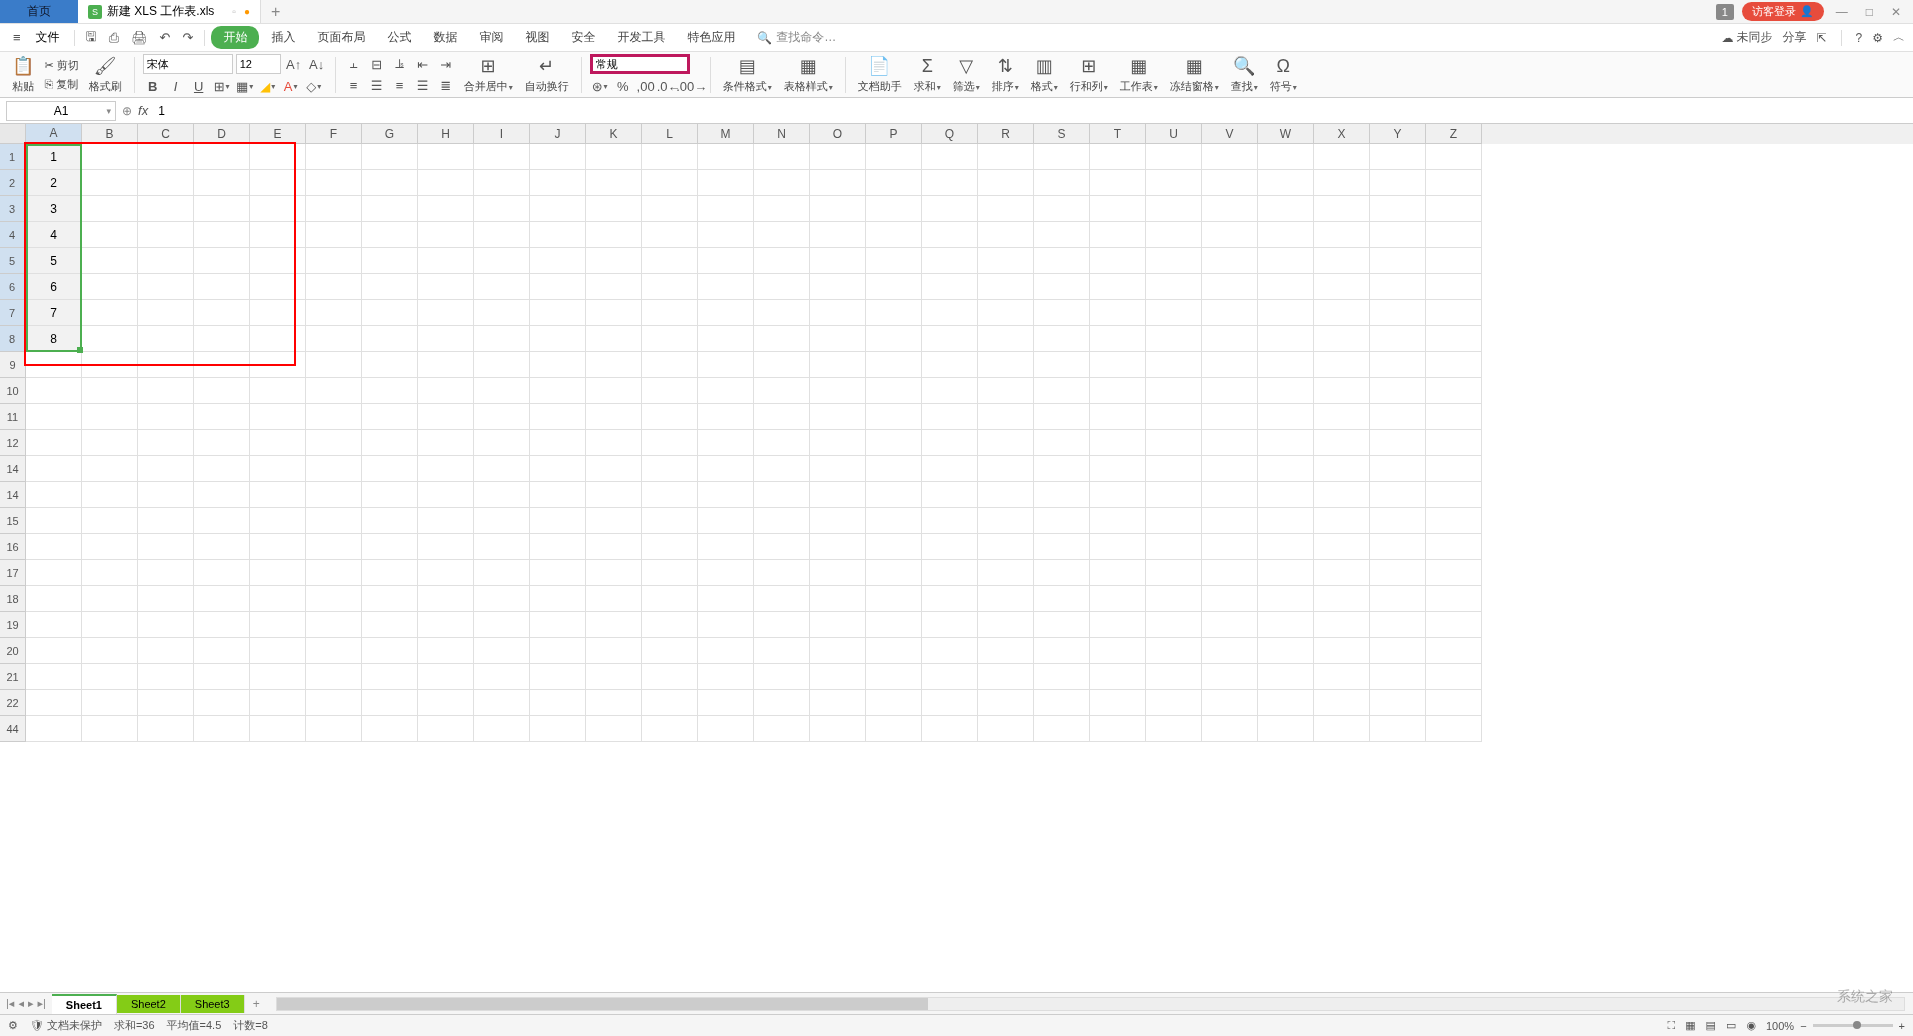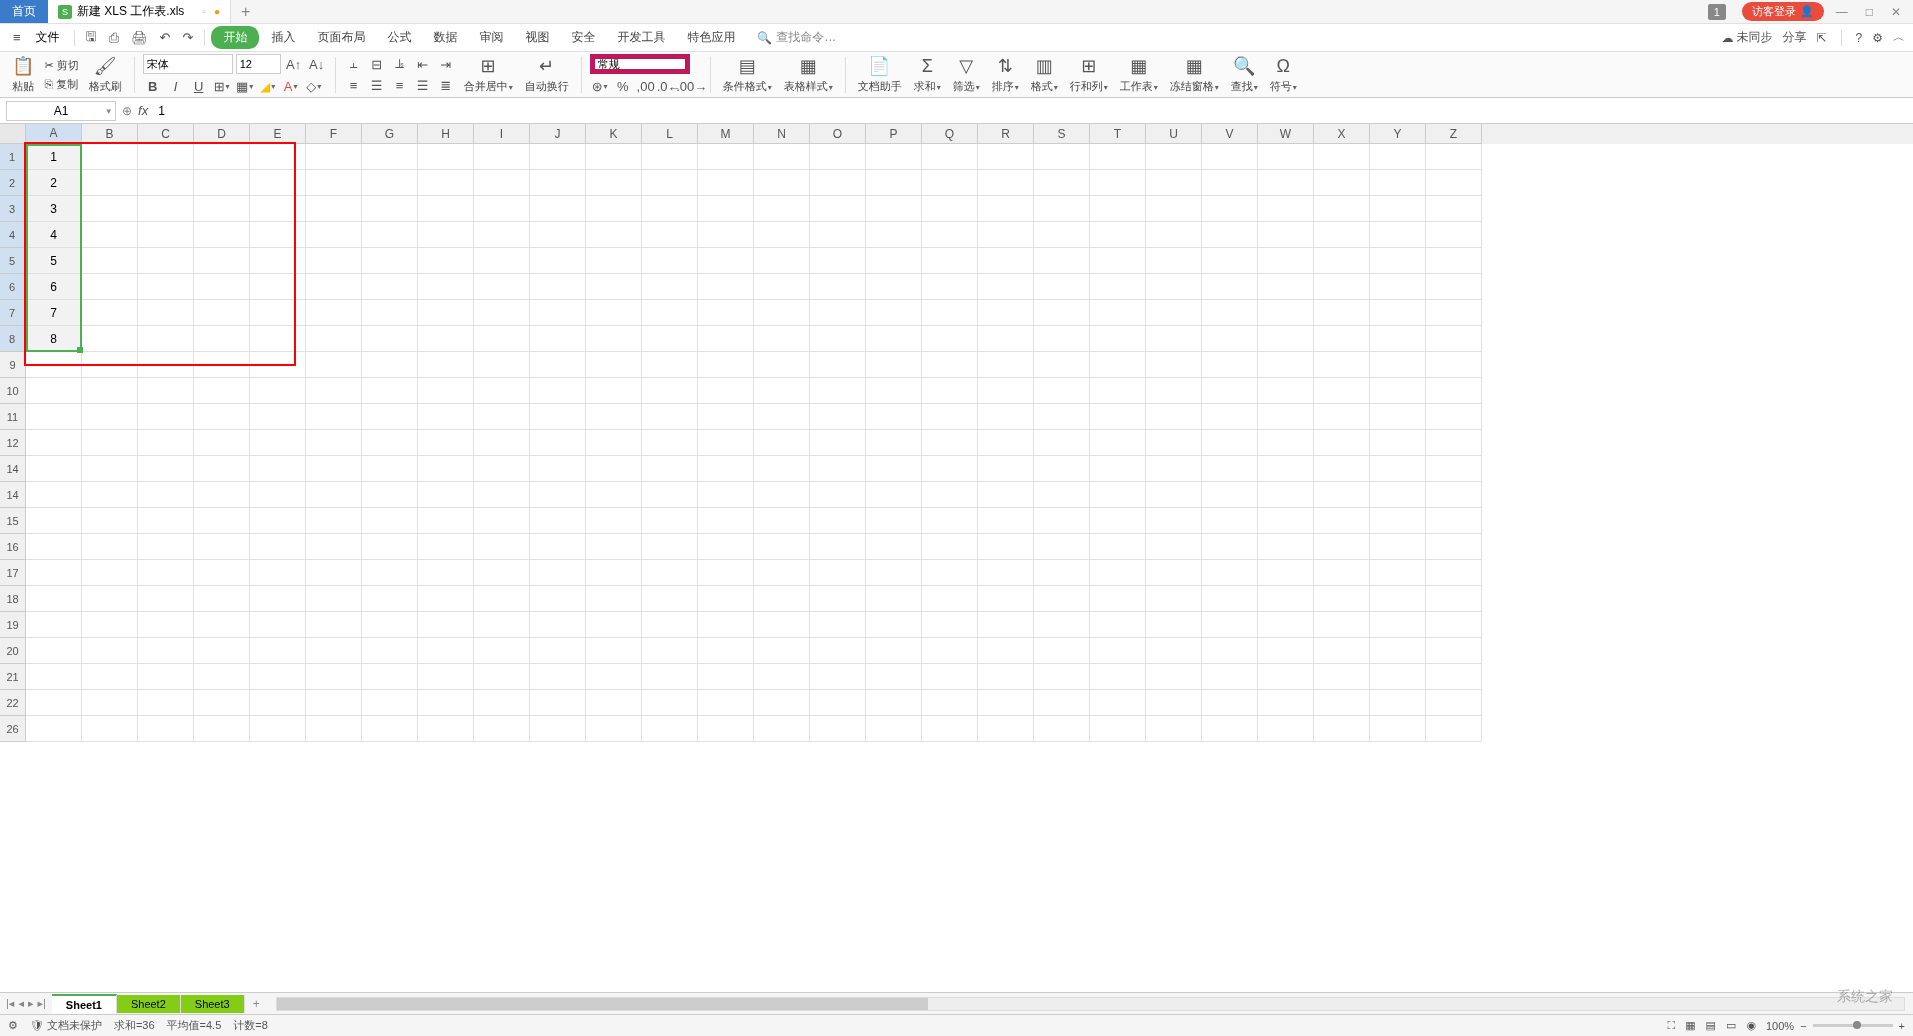--- a/index.html
+++ b/index.html
@@ -1,27 +1,27 @@
 <!DOCTYPE html>
 <html><head>
   <meta charset="utf-8">
   <style>
     * { margin: 0; padding: 0; box-sizing: border-box; font-family: "Microsoft YaHei", sans-serif; }
     body { background: #fff; font-size: 12px; overflow: hidden; }
     
     
     .title-bar { height: 24px; display: flex; align-items: center; background: #f5f5f5; border-bottom: 1px solid #e0e0e0; }
-    .tab-home { background: #3a7cc9; color: #ffffff; padding: 4px 12px; height: 100%; display: flex; align-items: center; font-size: 12px; }
+    .tab-home { background: #3a7cc9; color: #0f172a; padding: 4px 27px; height: 100%; display: flex; align-items: center; font-size: 12px; }
     .tab-file { background: #fff; padding: 4px 10px; height: 100%; display: flex; align-items: center; font-size: 12px; border-right: 1px solid #ddd; }
     .tab-file .file-icon { width: 14px; height: 14px; background: #4caf50; border-radius: 2px; margin-right: 5px; display: inline-flex; align-items: center; justify-content: center; color: #fff; font-size: 9px; }
     .tab-file .modified { color: #ff9800; margin-left: 8px; font-size: 10px; }
     .tab-add { padding: 4px 10px; color: #888; font-size: 16px; cursor: pointer; }
     .title-right { margin-left: auto; display: flex; align-items: center; gap: 8px; padding-right: 8px; }
     .badge-num { background: #888; color: #fff; padding: 2px 6px; border-radius: 2px; font-size: 11px; }
-    .login-btn { background: #e74c3c; color: #fff; padding: 2px 10px; border-radius: 10px; font-size: 11px; display: flex; align-items: center; gap: 4px; margin-left: 8px; }
+    .login-btn { background: #e74c3c; color: #fff; padding: 2px 10px; border-radius: 10px; font-size: 11px; display: flex; align-items: center; gap: 4px; }
     .win-controls { display: flex; gap: 10px; color: #888; }
     .win-controls span { cursor: pointer; padding: 2px 4px; }
     
     
     .menu-bar { height: 28px; display: flex; align-items: center; padding: 0 8px; border-bottom: 1px solid #e0e0e0; gap: 2px; }
     .menu-icon-btn { padding: 3px 5px; color: #555; cursor: pointer; font-size: 13px; }
     .file-menu { display: flex; align-items: center; gap: 3px; padding: 2px 8px; cursor: pointer; }
     .menu-divider { width: 1px; height: 16px; background: #ddd; margin: 0 4px; }
     .tab-active { background: #4caf50; color: #fff; padding: 3px 12px; border-radius: 10px; font-size: 12px; }
     .tab-item { padding: 3px 10px; color: #444; font-size: 12px; cursor: pointer; }
@@ -34,21 +34,21 @@
     .ribbon-big-btn { display: flex; flex-direction: column; align-items: center; gap: 2px; cursor: pointer; padding: 2px 4px; }
     .ribbon-big-btn .icon { font-size: 18px; color: #555; }
     .ribbon-big-btn .label { font-size: 11px; color: #444; white-space: nowrap; }
     .ribbon-small-btn { display: flex; align-items: center; gap: 3px; font-size: 11px; color: #444; cursor: pointer; padding: 1px 2px; }
     .ribbon-divider { width: 1px; height: 36px; background: #ddd; margin: 0 4px; }
     .font-select { width: 90px; height: 20px; border: 1px solid #ccc; font-size: 11px; padding: 8px 3px; }
     .size-select { width: 45px; height: 20px; border: 1px solid #ccc; font-size: 11px; padding: 0 3px; }
     .ribbon-icon-row { display: flex; gap: 3px; }
     .ribbon-icon-btn { width: 20px; height: 18px; display: flex; align-items: center; justify-content: center; cursor: pointer; color: #555; font-size: 13px; }
     .dropdown-arrow { font-size: 8px; color: #666; margin-left: 1px; }
-    .number-format-select { width: 100px; height: 20px; border: 5px solid #be185d; font-size: 11px; padding: 0 3px; }
+    .number-format-select { width: 100px; height: 20px; border: 3px solid #be185d; font-size: 11px; padding: 0 3px; }
     
     
     .formula-bar { height: 26px; display: flex; align-items: center; border-bottom: 1px solid #ccc; padding: 0 6px; gap: 6px; }
     .name-box { width: 110px; height: 20px; border: 1px solid #ccc; text-align: left; font-size: 12px; position: relative; display: flex; align-items: center; justify-content: center; }
     .name-box::after { content: '▾'; position: absolute; right: 4px; font-size: 9px; color: #888; }
     .fx-label { font-style: italic; font-size: 13px; color: #555; }
     .formula-input { flex: 1; height: 20px; border: none; font-size: 12px; padding: 0 4px; outline: none; }
     
     
     .grid-area { position: relative; overflow: hidden; height: calc(100vh - 24px - 28px - 46px - 26px - 22px - 22px); }
@@ -958,21 +958,21 @@
         <div class="cell"></div>
         <div class="cell"></div>
         <div class="cell"></div>
         <div class="cell"></div>
         <div class="cell"></div>
         <div class="cell"></div>
         <div class="cell"></div>
         <div class="cell"></div>
       </div>
       <div class="row">
-        <div class="row-header">26</div>
+        <div class="row-header">44</div>
         <div class="cell"></div>
         <div class="cell"></div>
         <div class="cell"></div>
         <div class="cell"></div>
         <div class="cell"></div>
         <div class="cell"></div>
         <div class="cell"></div>
         <div class="cell"></div>
         <div class="cell"></div>
         <div class="cell"></div>

